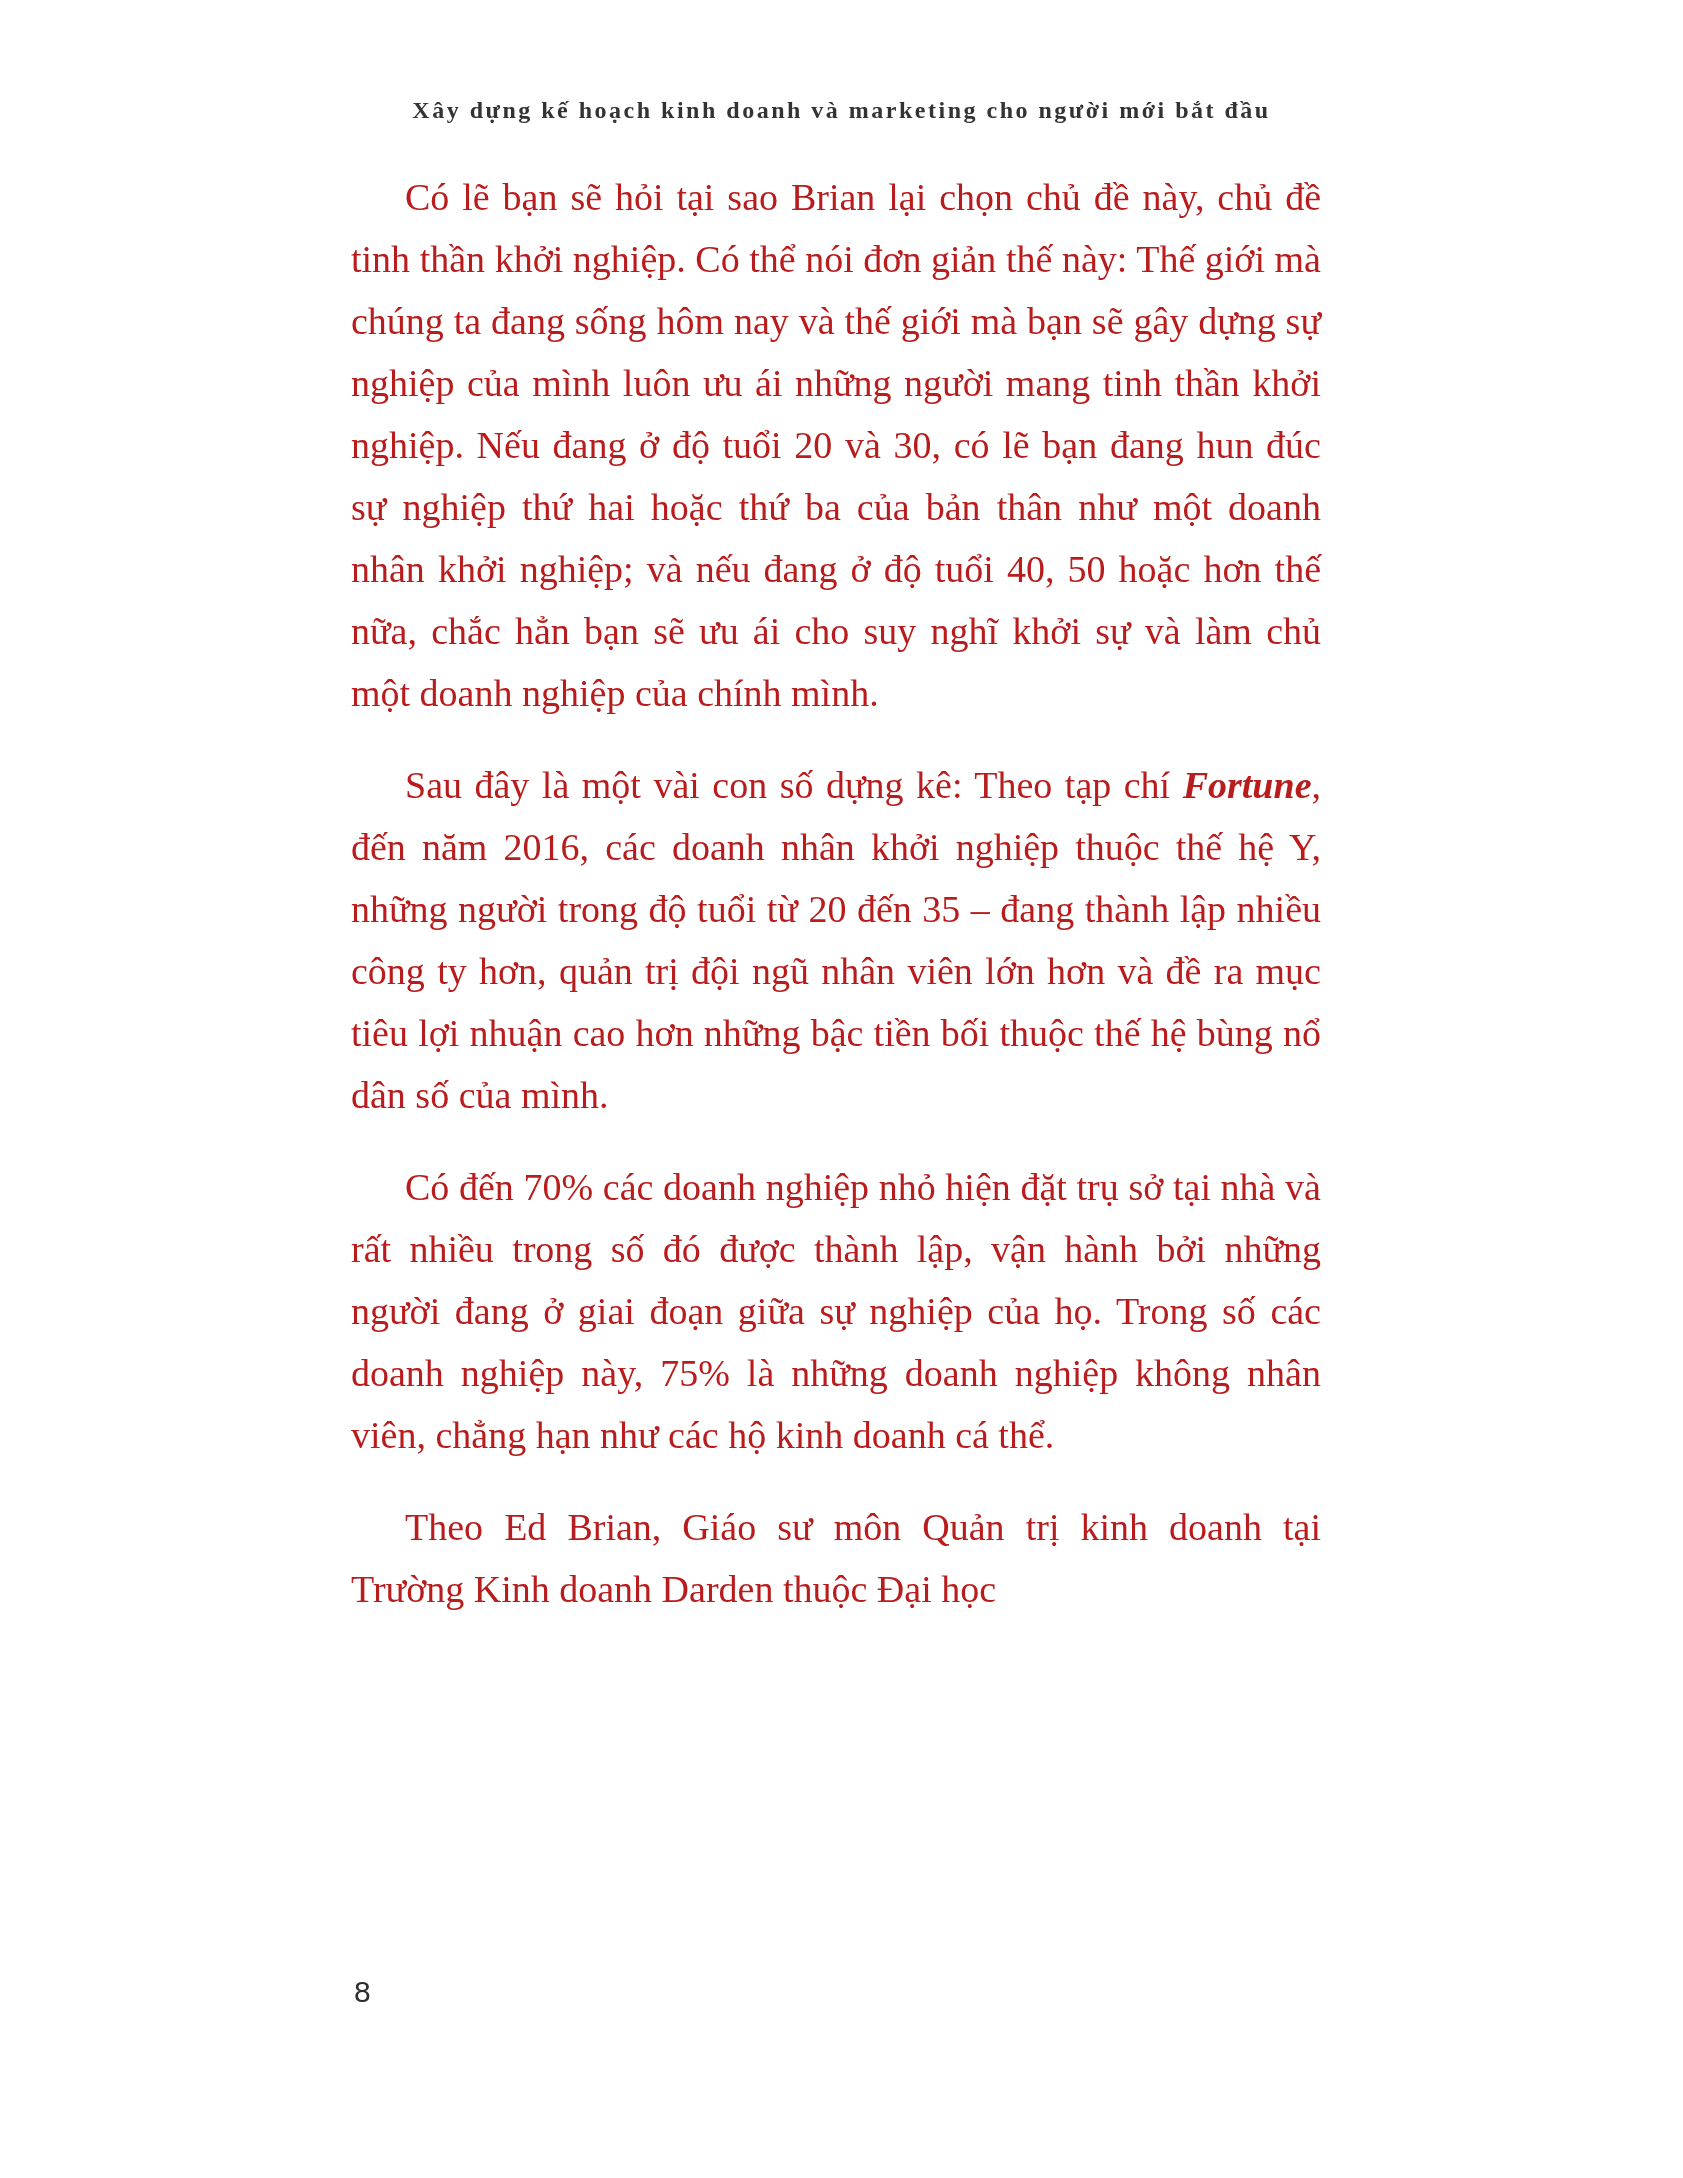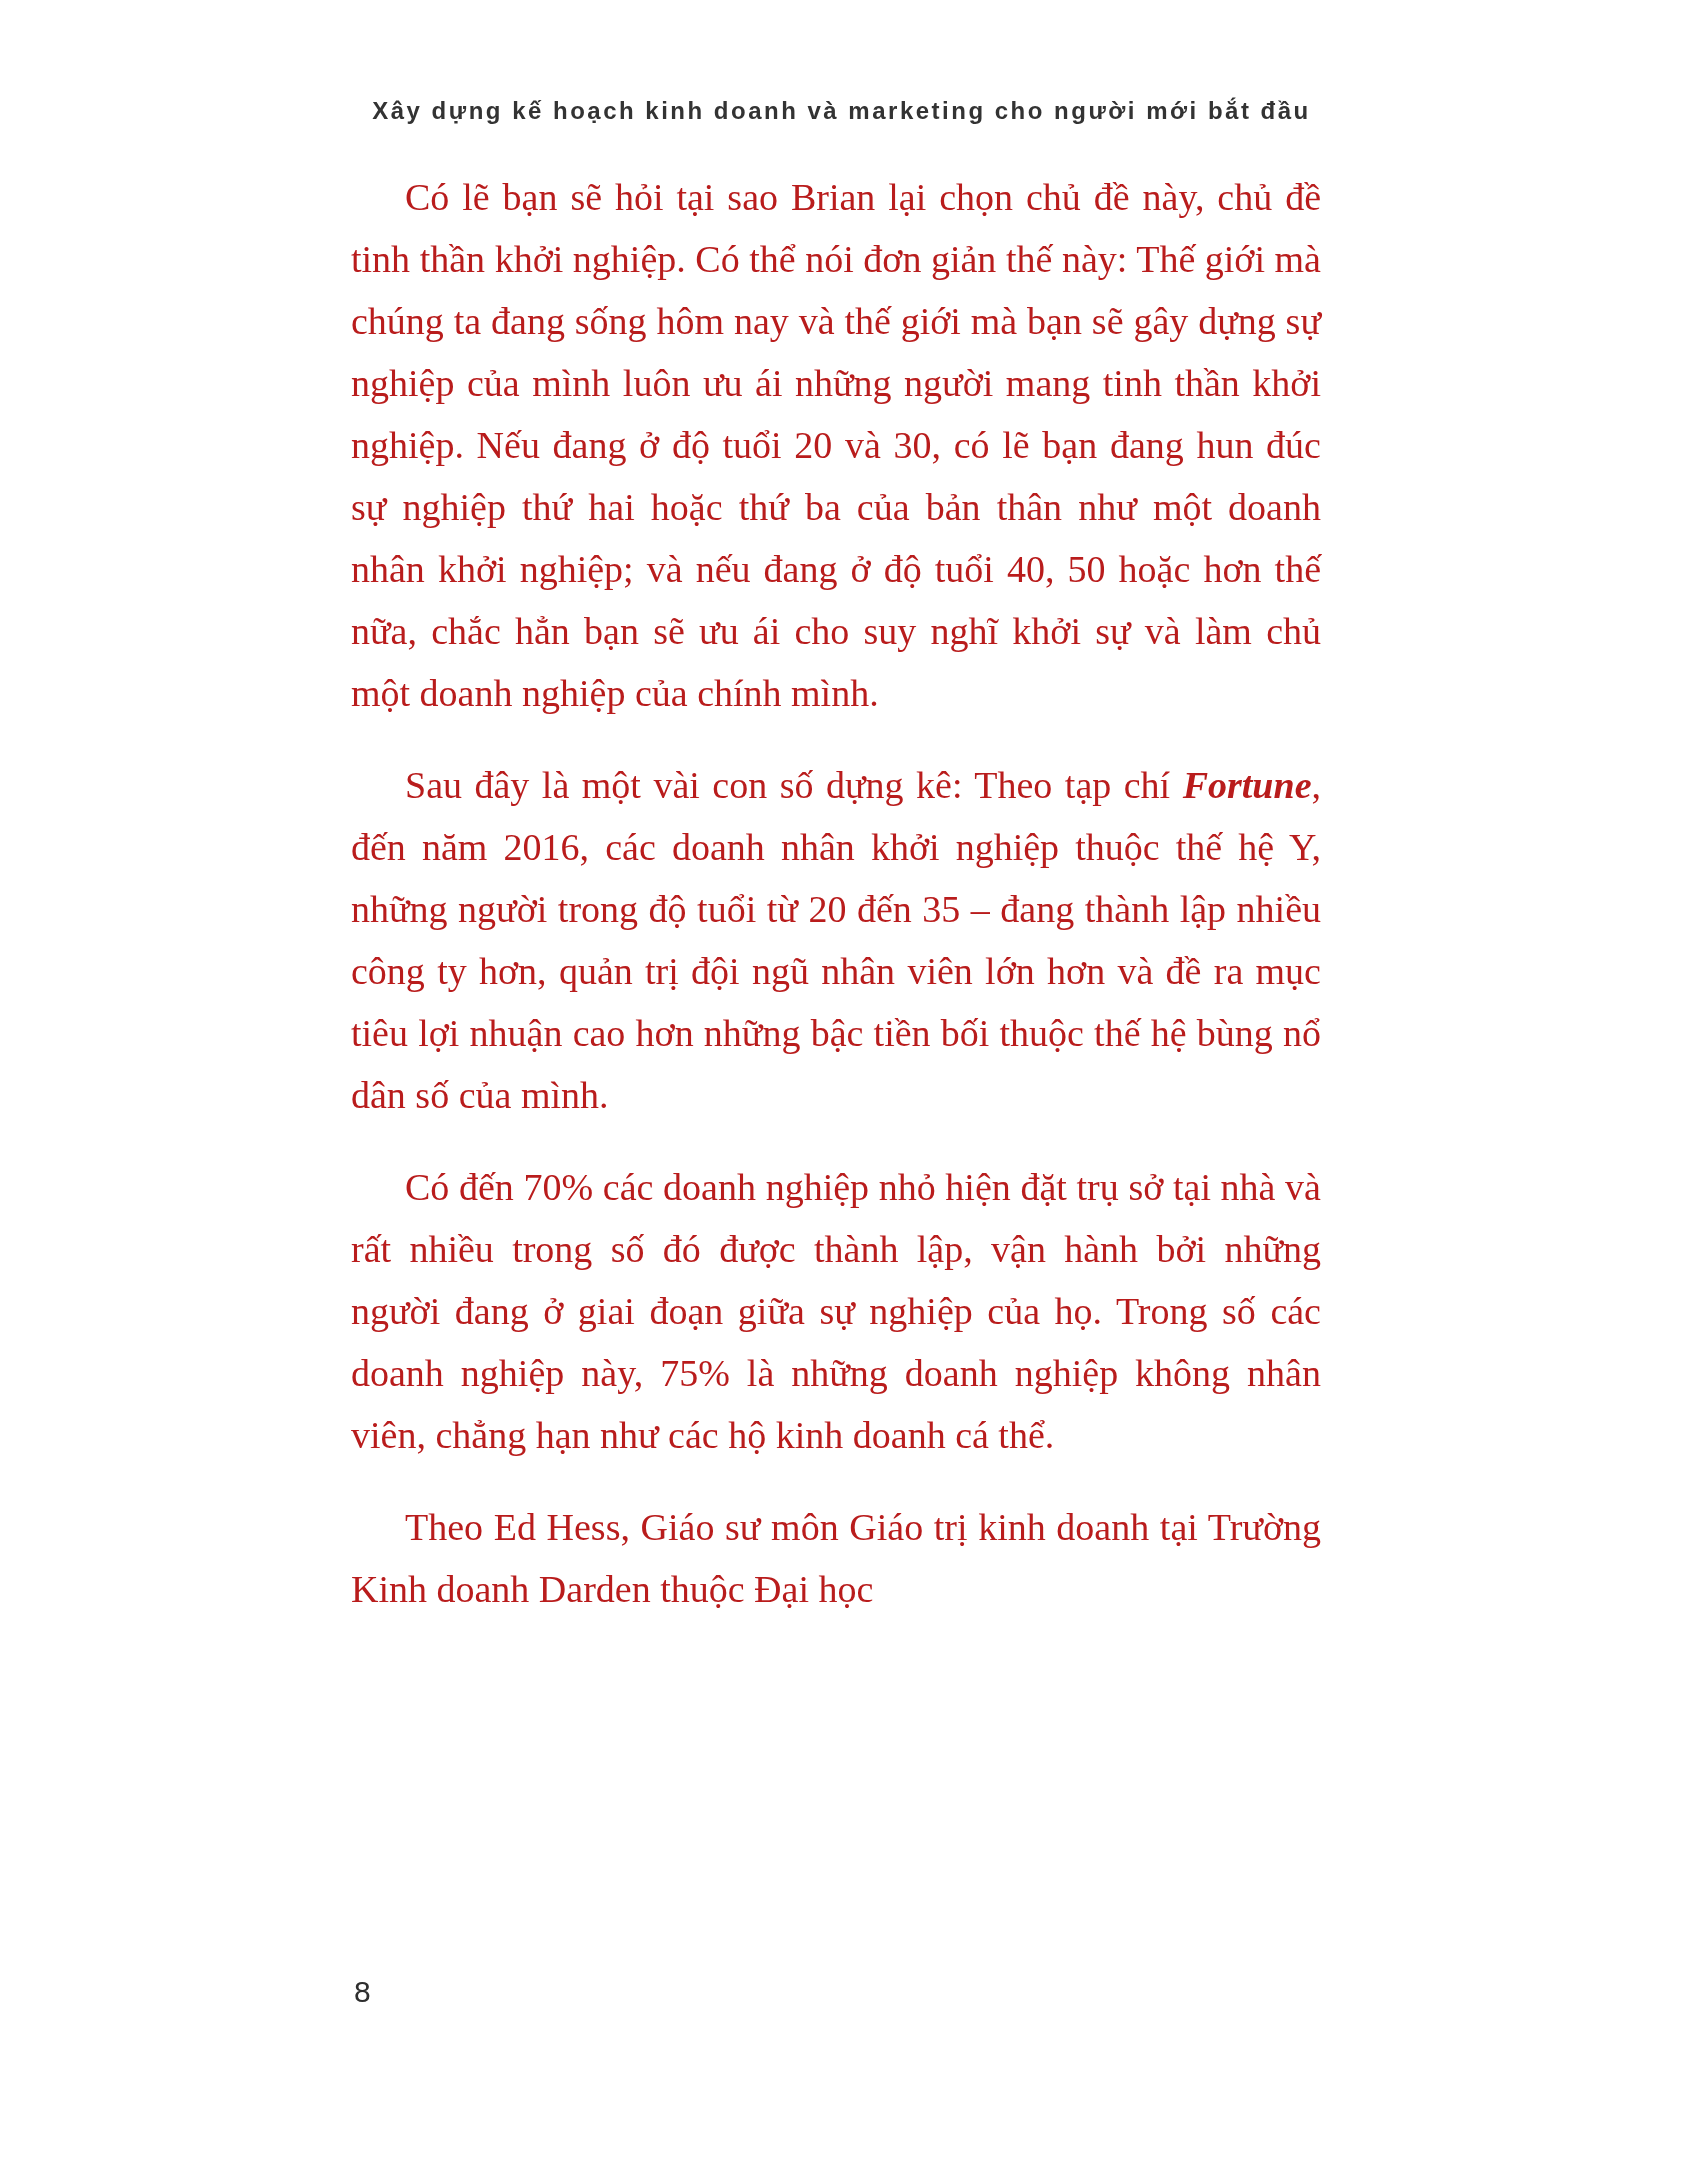--- a/index.html
+++ b/index.html
@@ -15,21 +15,21 @@
     color: #1f1f1f;
     font-family: "Liberation Serif", serif;
     overflow: hidden;
   }
   .running-header {
     position: absolute;
     top: 97px;
     left: 0;
     width: 100%;
     text-align: center;
-    font-family: Liberation Sans, sans-serif;
+    font-family: Liberation Serif, serif;
     font-size: 24px;
     font-weight: bold;
     letter-spacing: 2.5px;
     color: #333333;
   }
   .text-block {
     position: absolute;
     top: 166px;
     left: 351px;
     width: 970px;
@@ -63,20 +63,20 @@
   <div class="running-header">Xây dựng kế hoạch kinh doanh và marketing cho người mới bắt đầu</div>
 
   <main class="text-block">
 
     <p class="para">Có lẽ bạn sẽ hỏi tại sao Brian lại chọn chủ đề này, chủ đề tinh thần khởi nghiệp. Có thể nói đơn giản thế này: Thế giới mà chúng ta đang sống hôm nay và thế giới mà bạn sẽ gây dựng sự nghiệp của mình luôn ưu ái những người mang tinh thần khởi nghiệp. Nếu đang ở độ tuổi 20 và 30, có lẽ bạn đang hun đúc sự nghiệp thứ hai hoặc thứ ba của bản thân như một doanh nhân khởi nghiệp; và nếu đang ở độ tuổi 40, 50 hoặc hơn thế nữa, chắc hẳn bạn sẽ ưu ái cho suy nghĩ khởi sự và làm chủ một doanh nghiệp của chính mình.</p>
 
     <p class="para"><span>Sau đây là một vài con số dựng kê: Theo tạp chí </span><em class="italic">Fortune</em><span>, đến năm 2016, các doanh nhân khởi nghiệp thuộc thế hệ Y, những người trong độ tuổi từ 20 đến 35 – đang thành lập nhiều công ty hơn, quản trị đội ngũ nhân viên lớn hơn và đề ra mục tiêu lợi nhuận cao hơn những bậc tiền bối thuộc thế hệ bùng nổ dân số của mình.</span></p>
 
     <p class="para">Có đến 70% các doanh nghiệp nhỏ hiện đặt trụ sở tại nhà và rất nhiều trong số đó được thành lập, vận hành bởi những người đang ở giai đoạn giữa sự nghiệp của họ. Trong số các doanh nghiệp này, 75% là những doanh nghiệp không nhân viên, chẳng hạn như các hộ kinh doanh cá thể.</p>
 
-    <p class="para">Theo Ed Hess, Giáo sư môn Giáo trị kinh doanh tại Trường Kinh doanh Darden thuộc Đại học</p>
+    <p class="para">Theo Ed Brian, Giáo sư môn Quản trị kinh doanh tại Trường Kinh doanh Darden thuộc Đại học</p>
 
   </main>
 
   <div class="page-number">8</div>
 
 </div>
 
 
 </body></html>

